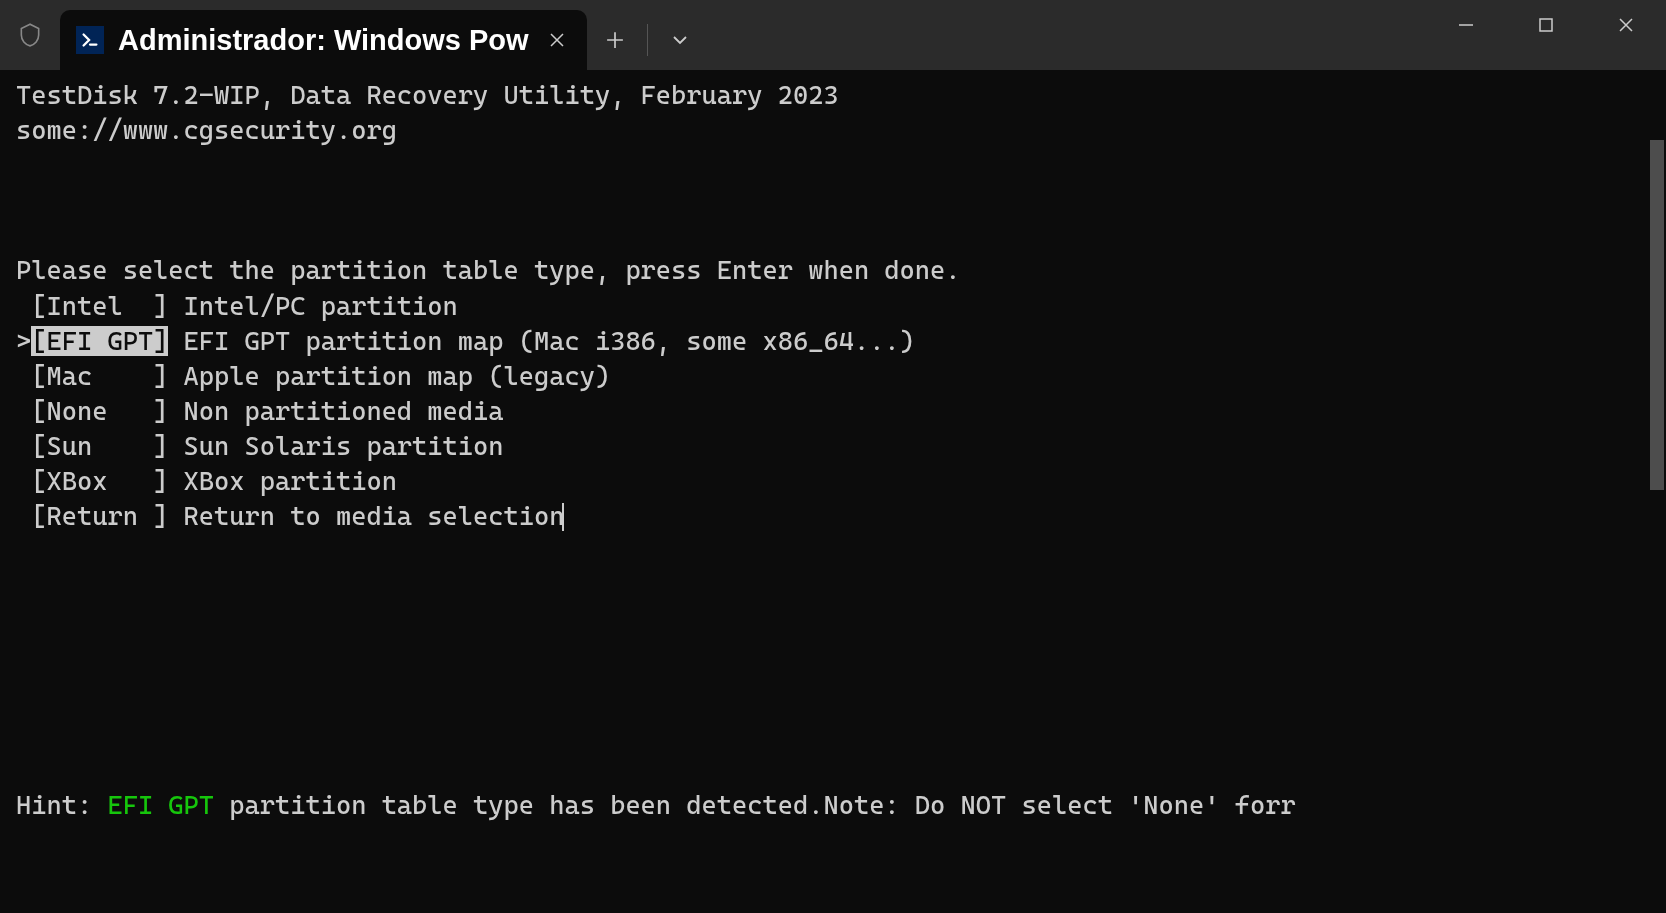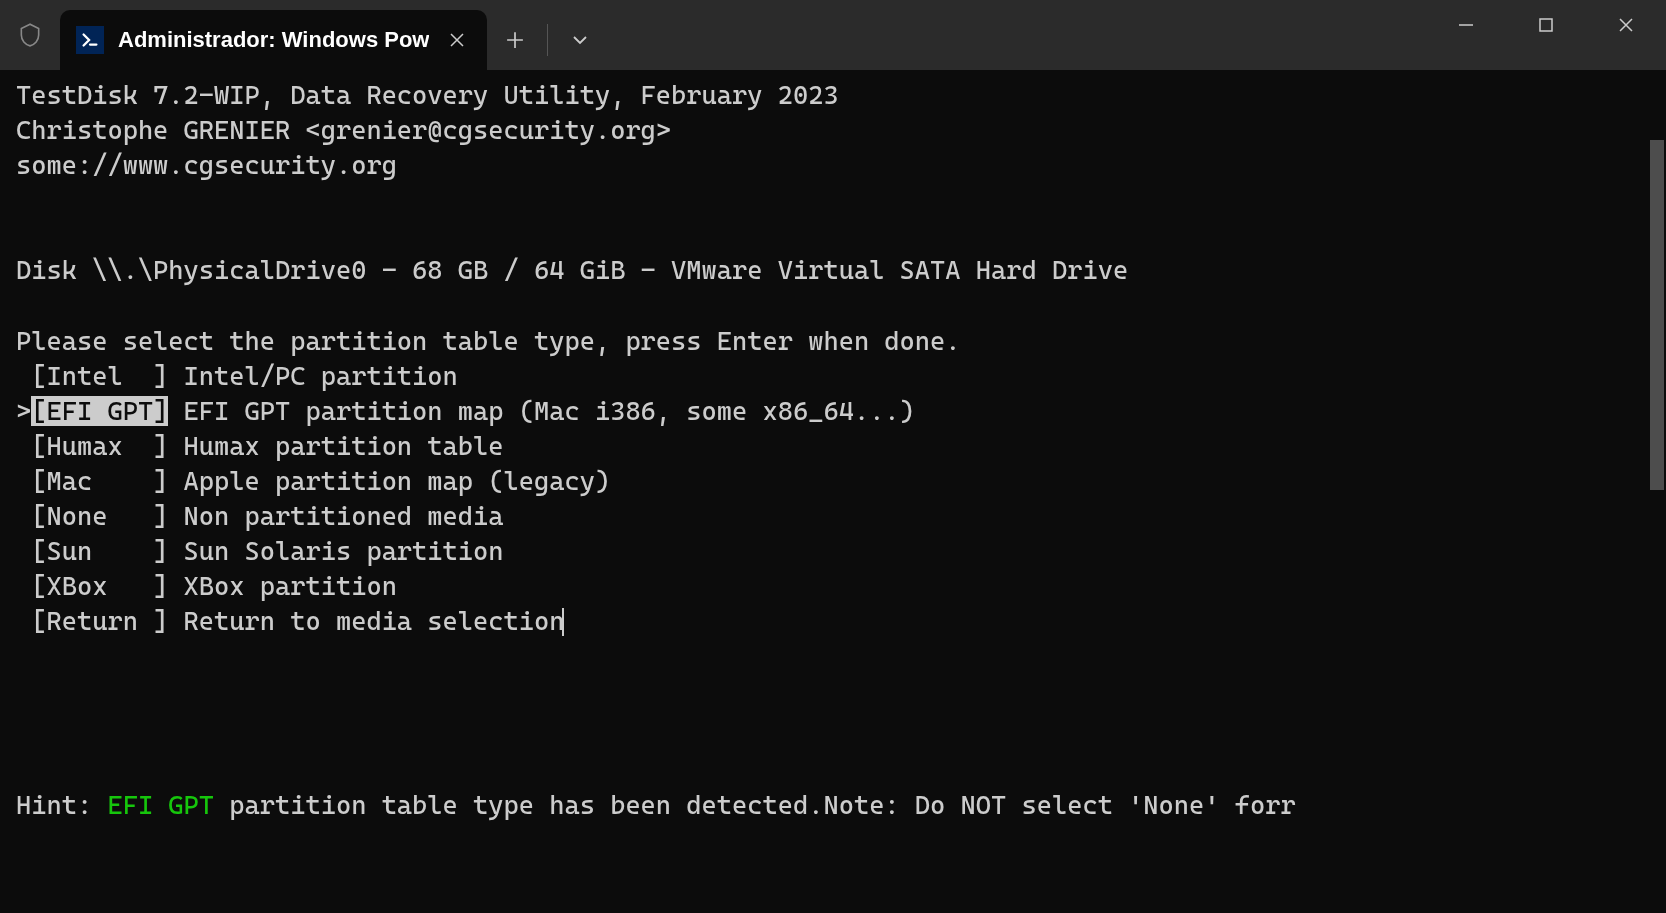--- a/index.html
+++ b/index.html
@@ -59,21 +59,21 @@
       font-weight: bold;
       flex-shrink: 0;
     }
     .tab-icon svg {
       width: 22px;
       height: 22px;
     }
     .tab-title {
       color: #ffffff;
       font-family: 'Segoe UI', sans-serif;
-      font-size: 22px;
+      font-size: 29px;
       font-weight: 600;
       white-space: nowrap;
       overflow: hidden;
       text-overflow: ellipsis;
       flex: 1;
     }
     .tab-close {
       color: #cccccc;
       font-size: 20px;
       width: 28px;
@@ -225,31 +225,28 @@
     <div class="window-btn">
       <svg viewBox="0 0 16 16">
         <path d="M2 2 L14 14 M14 2 L2 14" stroke="#cccccc" stroke-width="1.5"></path>
       </svg>
     </div>
   </div>
 </div>
 
 <div class="terminal">
   <div class="terminal-line">TestDisk 7.2-WIP, Data Recovery Utility, February 2023</div>
-  <div class="terminal-line">Christophe GRENIER &lt;grenier@cgsecurity.org&gt;</div>
   <div class="terminal-line">some://www.cgsecurity.org</div>
   <div class="terminal-line">&nbsp;</div>
   <div class="terminal-line">&nbsp;</div>
-  <div class="terminal-line">Disk \\.\PhysicalDrive0 - 68 GB / 64 GiB - VMware Virtual SATA Hard Drive</div>
   <div class="terminal-line">&nbsp;</div>
   <div class="terminal-line">Please select the partition table type, press Enter when done.</div>
   <div id="menu-container">
       <div class="terminal-line"><span> </span><span>[Intel  ]</span><span> Intel/PC partition</span></div>
       <div class="terminal-line"><span>&gt;</span><span class="selected-item">[EFI GPT]</span><span> EFI GPT partition map (Mac i386, some x86_64...)</span></div>
-      <div class="terminal-line"><span> </span><span>[Humax  ]</span><span> Humax partition table</span></div>
       <div class="terminal-line"><span> </span><span>[Mac    ]</span><span> Apple partition map (legacy)</span></div>
       <div class="terminal-line"><span> </span><span>[None   ]</span><span> Non partitioned media</span></div>
       <div class="terminal-line"><span> </span><span>[Sun    ]</span><span> Sun Solaris partition</span></div>
       <div class="terminal-line"><span> </span><span>[XBox   ]</span><span> XBox partition</span></div>
       <div class="terminal-line"><span> </span><span>[Return ]</span><span> Return to media selection</span><span class="cursor"></span></div>
     </div>
 
   <div class="hint-section">
     <div class="terminal-line"><span>Hint: </span><span class="green-text">EFI GPT</span><span> partition table type has been detected.Note: Do NOT select 'None' forr</span></div>
   </div>

